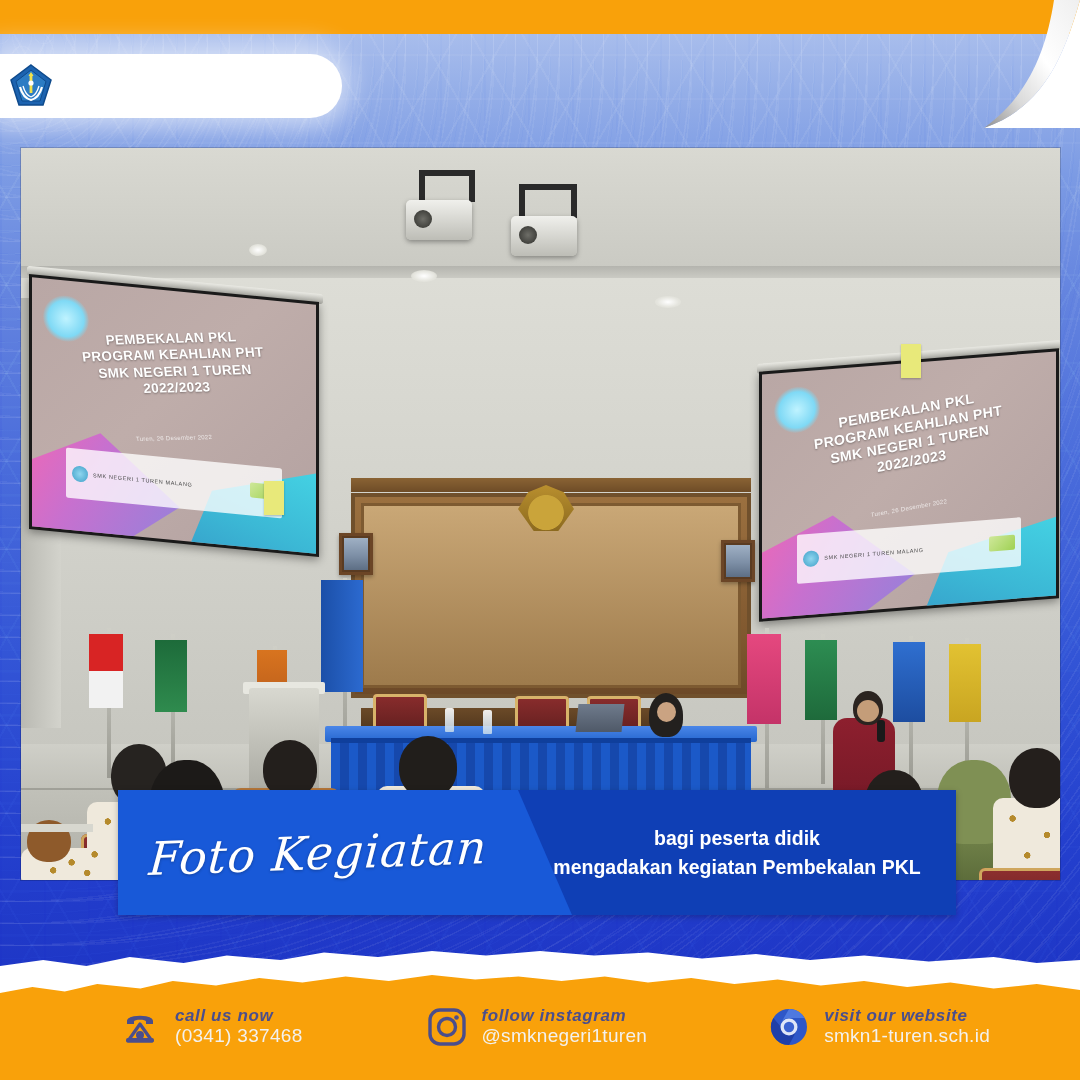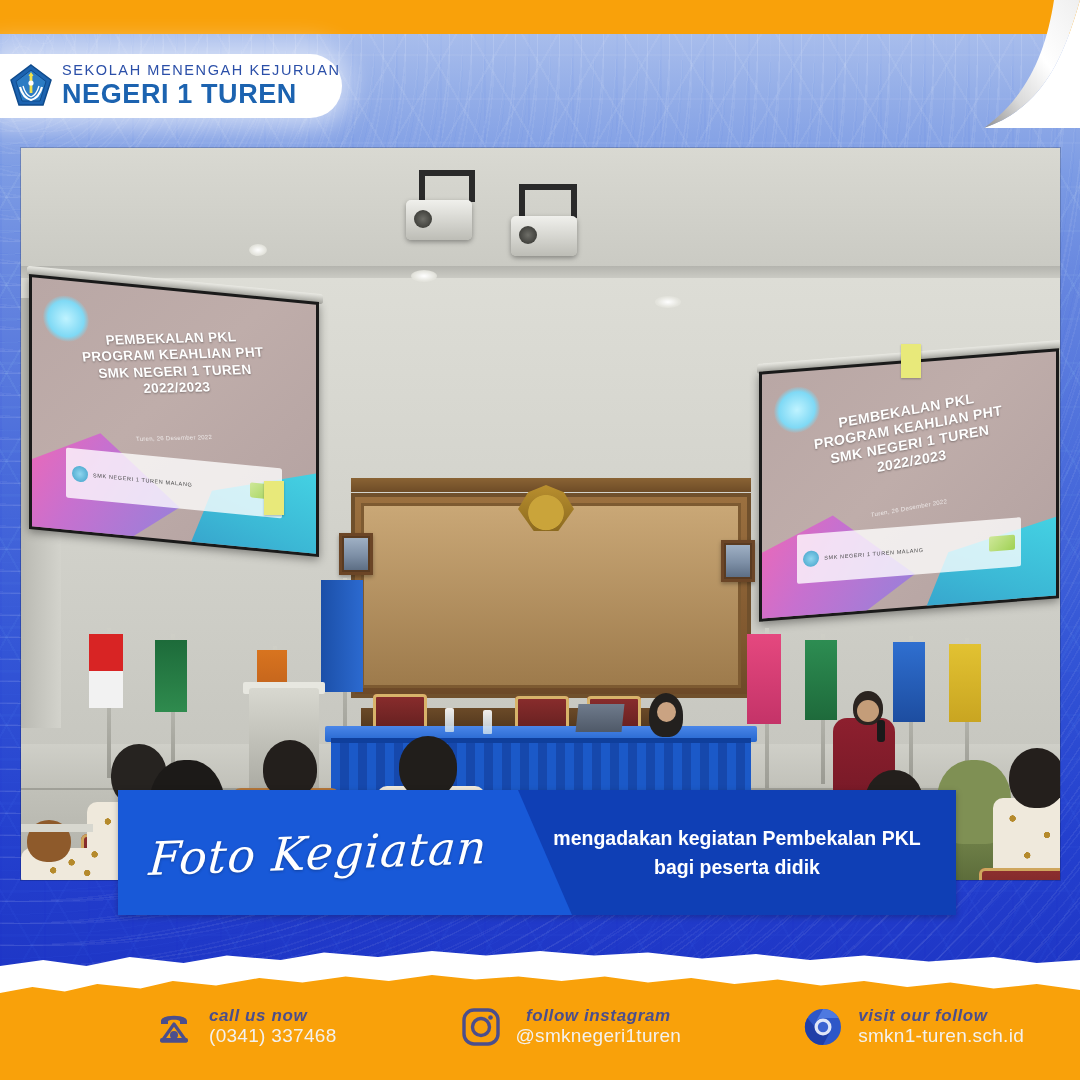--- a/index.html
+++ b/index.html
@@ -501,27 +501,26 @@
       16% 34%, 13% 39%, 9% 36%, 6% 41%, 3% 38%, 0% 42%);
     z-index:1;
   }
 
   .footer-items {
     position:absolute;
     left:0; top:62px; width:1080px; height:70px;
     display:flex;
     align-items:center;
     z-index:3;
-    padding-left:34px;
   }
   .f-item {
     display:flex; align-items:center; gap:13px;
   }
   .f-item.phone   { margin-left:118px; }
-  .f-item.insta   { margin-left:122px;text-align:center; }
+  .f-item.insta   { margin-left:122px; }
   .f-item.web     { margin-left:120px; }
 
   .f-icon { flex:0 0 auto; display:block; }
   .f-text { display:flex; flex-direction:column; justify-content:center; }
   .f-label {
     font-size:17px;
     font-style:italic;
     font-weight:bold;
     color:#4B4E8C;
     letter-spacing:.6px;
@@ -553,24 +552,20 @@
       <svg viewBox="0 0 46 46" xmlns="http://www.w3.org/2000/svg">
         <polygon points="23,2 43,17 35,42 11,42 3,17" fill="#1C63B0" stroke="#0E4A8C" stroke-width="1.5"></polygon>
         <polygon points="23,7 38,18.5 32,38 14,38 8,18.5" fill="#2C7CC4" stroke="#0E4A8C" stroke-width="1"></polygon>
         <path d="M12,24 Q15,35 23,37 Q31,35 34,24" fill="none" stroke="#ffffff" stroke-width="2.2"></path>
         <path d="M15,23 Q17.5,32 23,34" fill="none" stroke="#ffffff" stroke-width="1.3"></path>
         <path d="M31,23 Q28.5,32 23,34" fill="none" stroke="#ffffff" stroke-width="1.3"></path>
         <rect x="21.6" y="11" width="2.8" height="19" fill="#F2E14B"></rect>
         <polygon points="23,9 25.5,13 20.5,13" fill="#F2E14B"></polygon>
         <circle cx="23" cy="20" r="2.6" fill="#ffffff"></circle>
       </svg>
-    </div>
-    <div class="header-text">
-      <div class="header-line1">SEKOLAH  MENENGAH  KEJURUAN</div>
-      <div class="header-line2">NEGERI 1 TUREN</div>
     </div>
   </div>
 
   <div class="curl-wrap">
     <svg viewBox="0 0 130 128" xmlns="http://www.w3.org/2000/svg" width="130" height="128">
       <defs>
         <linearGradient id="curlg" x1="0" y1="1" x2="1" y2="0">
           <stop offset="0%" stop-color="#8f8f8f"></stop>
           <stop offset="28%" stop-color="#d9d9d9"></stop>
           <stop offset="58%" stop-color="#ffffff"></stop>
@@ -751,22 +746,22 @@
       <div class="chair-audience" style="left:958px; top:720px; width:110px; height:56px;"></div>
 
     </div>
   </div>
 
   <div class="caption">
     <div class="caption-left">
       <div class="caption-script">Foto Kegiatan</div>
     </div>
     <div class="caption-right">
+      <div>bagi peserta didik</div>
       <div>mengadakan kegiatan Pembekalan PKL</div>
-      <div>bagi peserta didik</div>
     </div>
   </div>
 
   <div class="footer">
     <div class="footer-white"></div>
     <div class="footer-orange"></div>
 
     <div class="footer-items">
 
       <div class="f-item phone">
@@ -796,21 +791,21 @@
 
       <div class="f-item web">
         <svg class="f-icon" width="44" height="44" viewBox="0 0 44 44" xmlns="http://www.w3.org/2000/svg">
           <circle cx="22" cy="22" r="18" fill="#2E57C8"></circle>
           <path d="M22,4 A18,18 0 0,1 37.6,13 L22,13 A9,9 0 0,0 14,18 Z" fill="#4E79E0"></path>
           <path d="M6.4,13 A18,18 0 0,0 22,40 L29,27 A9,9 0 0,1 14,22 Z" fill="#1F3FA8"></path>
           <circle cx="22" cy="22" r="8.5" fill="#dfe6f7"></circle>
           <circle cx="22" cy="22" r="5.2" fill="#3B63D2"></circle>
         </svg>
         <div class="f-text">
-          <div class="f-label">visit our follow</div>
+          <div class="f-label">visit our website</div>
           <div class="f-value">smkn1-turen.sch.id</div>
         </div>
       </div>
 
     </div>
   </div>
 
 </div>
 
 </body></html>

